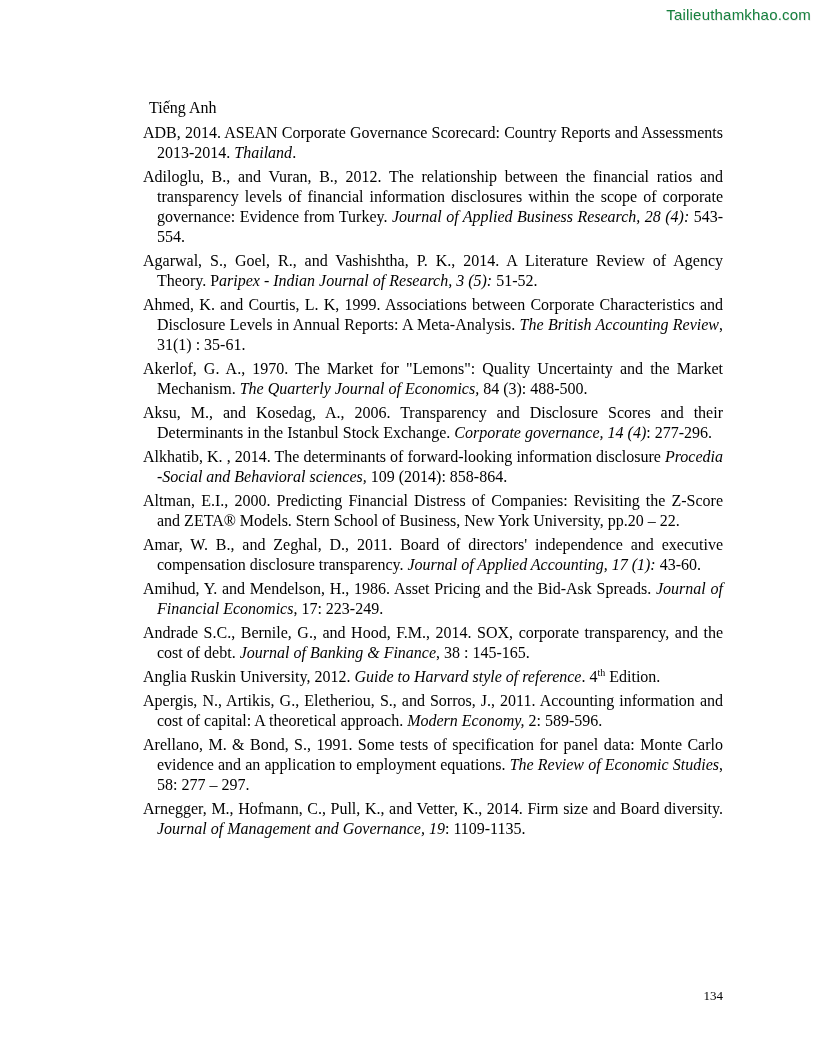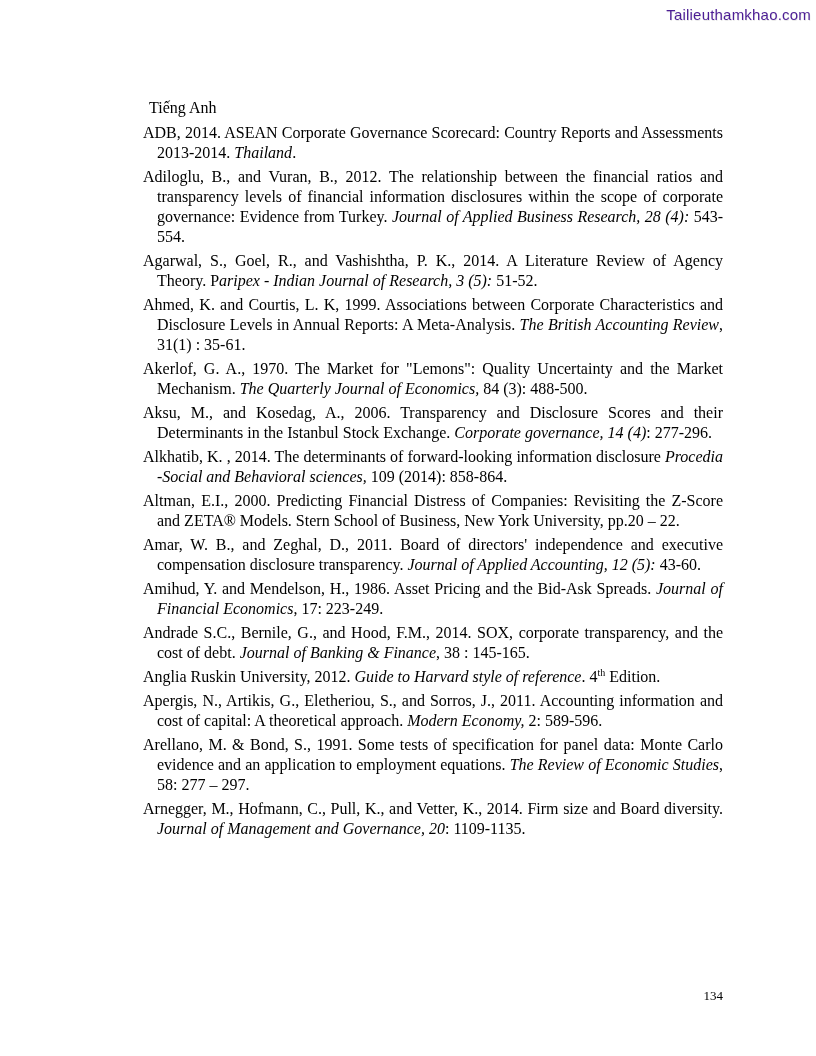--- a/index.html
+++ b/index.html
@@ -12,21 +12,21 @@
     overflow: hidden;
     font-family: "Liberation Serif", "DejaVu Serif", serif;
     color: #000000;
   }
   .watermark {
     position: absolute;
     top: 6px;
     right: 5px;
     font-family: "Liberation Sans", "DejaVu Sans", sans-serif;
     font-size: 15px;
-    color: #4c1d95;
+    color: #15803d;
     text-shadow: 0.5px 0.5px 0 #e9e9e9;
     letter-spacing: 0.2px;
   }
   .content {
     position: absolute;
     left: 143px;
     top: 98px;
     width: 580px;
     font-size: 16px;
     line-height: 20px;
@@ -69,24 +69,24 @@
     <p class="section-heading">Tiếng Anh</p>
     <div>
         <p class="ref"><span>ADB, 2014. ASEAN Corporate Governance Scorecard: Country Reports and Assessments 2013-2014. </span><span class="it">Thailand</span><span>.</span></p>
         <p class="ref"><span>Adiloglu, B., and Vuran, B., 2012. The relationship between the financial ratios and transparency levels of financial information disclosures within the scope of corporate governance: Evidence from Turkey. </span><span class="it">Journal of Applied Business Research, 28 (4):</span><span> 543-554.</span></p>
         <p class="ref"><span>Agarwal, S., Goel, R., and Vashishtha, P. K., 2014. A Literature Review of Agency Theory. P</span><span class="it">aripex - Indian Journal of Research, 3 (5):</span><span> 51-52.</span></p>
         <p class="ref"><span>Ahmed, K. and Courtis, L. K, 1999. Associations between Corporate Characteristics and Disclosure Levels in Annual Reports: A Meta-Analysis. </span><span class="it">The British Accounting Review</span><span>, 31(1) : 35-61.</span></p>
         <p class="ref"><span>Akerlof, G. A., 1970. The Market for "Lemons": Quality Uncertainty and the Market Mechanism. </span><span class="it">The Quarterly Journal of Economics,</span><span> 84 (3): 488-500.</span></p>
         <p class="ref"><span>Aksu, M., and Kosedag, A., 2006. Transparency and Disclosure Scores and their Determinants in the Istanbul Stock Exchange. </span><span class="it">Corporate governance, 14 (4)</span><span>: 277-296.</span></p>
         <p class="ref"><span>Alkhatib, K. , 2014. The determinants of forward-looking information disclosure </span><span class="it">Procedia -Social and Behavioral sciences,</span><span> 109 (2014): 858-864.</span></p>
         <p class="ref"><span>Altman, E.I., 2000. Predicting Financial Distress of Companies: Revisiting the Z-Score and ZETA® Models. Stern School of Business, New York University, pp.20 – 22.</span></p>
-        <p class="ref"><span>Amar, W. B., and Zeghal, D., 2011. Board of directors' independence and executive compensation disclosure transparency. </span><span class="it">Journal of Applied Accounting, 12 (5):</span><span> 43-60.</span></p>
+        <p class="ref"><span>Amar, W. B., and Zeghal, D., 2011. Board of directors' independence and executive compensation disclosure transparency. </span><span class="it">Journal of Applied Accounting, 17 (1):</span><span> 43-60.</span></p>
         <p class="ref"><span>Amihud, Y. and Mendelson, H., 1986. Asset Pricing and the Bid-Ask Spreads. </span><span class="it">Journal of Financial Economics</span><span>, 17: 223-249.</span></p>
         <p class="ref"><span>Andrade S.C., Bernile, G., and Hood, F.M., 2014. SOX, corporate transparency, and the cost of debt. </span><span class="it">Journal of Banking &amp; Finance</span><span>, 38 : 145-165.</span></p>
         <p class="ref"><span>Anglia Ruskin University, 2012. </span><span class="it">Guide to Harvard style of reference</span><span>. 4</span><sup>th</sup><span> Edition.</span></p>
         <p class="ref"><span>Apergis, N., Artikis, G., Eletheriou, S., and Sorros, J., 2011. Accounting information and cost of  capital: A theoretical approach. </span><span class="it">Modern Economy,</span><span> 2: 589-596.</span></p>
         <p class="ref"><span>Arellano, M. &amp; Bond, S., 1991. Some tests of specification for panel data: Monte Carlo evidence and an application to employment equations. </span><span class="it">The Review of Economic Studies</span><span>, 58: 277 – 297.</span></p>
-        <p class="ref"><span>Arnegger, M., Hofmann, C., Pull, K., and Vetter, K., 2014. Firm size and Board diversity. </span><span class="it">Journal of Management and Governance, 20</span><span>: 1109-1135.</span></p>
+        <p class="ref"><span>Arnegger, M., Hofmann, C., Pull, K., and Vetter, K., 2014. Firm size and Board diversity. </span><span class="it">Journal of Management and Governance, 19</span><span>: 1109-1135.</span></p>
       </div>
   </div>
 
   <div class="page-number">134</div>
 </div>
 
 </body></html>

